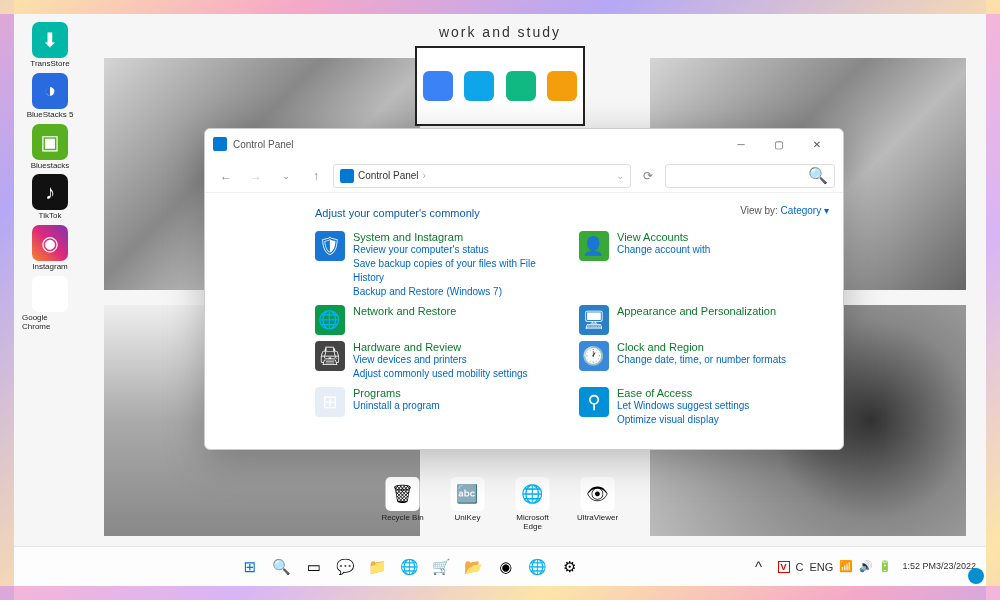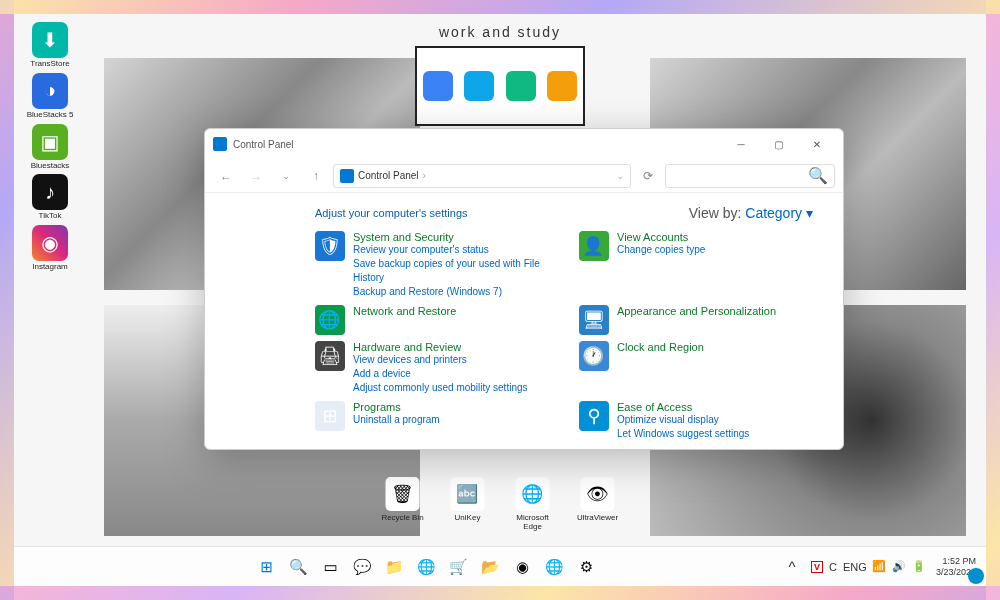--- a/index.html
+++ b/index.html
@@ -27,35 +27,35 @@
 .micon{display:flex;flex-direction:column;align-items:center;width:50px;cursor:pointer}
 .micon .ic{width:34px;height:34px;border-radius:5px;background:#fff;display:flex;align-items:center;justify-content:center;font-size:18px}
 .micon .lbl{font-size:8px;color:#222;margin-top:2px;text-align:center}
 
 .taskbar{position:absolute;left:0;right:0;bottom:0;height:40px;background:#fdfdfd;border-top:1px solid #e5e5e5;display:flex;align-items:center;z-index:20}
 .tb-left{width:60px;display:flex;justify-content:center}
 .tb-center{flex:1;display:flex;justify-content:center;gap:6px;align-items:center}
 .tb-right{display:flex;align-items:center;gap:10px;padding-right:10px;font-size:10px;color:#333}
 .tbic{width:26px;height:26px;border-radius:4px;display:flex;align-items:center;justify-content:center;cursor:pointer;font-size:15px}
 .tray{display:flex;gap:6px;align-items:center;font-size:11px}
-.clock{display:flex;flex-direction:column;align-items:flex-end;line-height:1.2;font-size:9px}
+.clock{display:flex;flex-direction:row;align-items:flex-end;line-height:1.2;font-size:9px}
 
 .window{position:absolute;left:190px;top:114px;width:640px;height:322px;background:#fff;border:1px solid #ccc;border-radius:6px;box-shadow:0 10px 40px rgba(0,0,0,.25);z-index:15;display:flex;flex-direction:column}
 .titlebar{height:30px;display:flex;align-items:center;padding:0 8px;font-size:10px;color:#555}
 .titlebar .ticon{width:14px;height:14px;background:#0078d4;margin-right:6px;border-radius:2px}
 .winbtns{margin-left:auto;display:flex;gap:2px}
 .winbtn{width:36px;height:24px;display:flex;align-items:center;justify-content:center;cursor:pointer;font-size:10px;color:#555}
 .toolbar{height:34px;display:flex;align-items:center;padding:0 8px;gap:4px;border-bottom:1px solid #eee}
 .navbtn{width:26px;height:26px;display:flex;align-items:center;justify-content:center;color:#888;cursor:pointer;font-size:12px;border-radius:3px}
 .addrbar{flex:1;height:24px;border:1px solid #ddd;border-radius:3px;display:flex;align-items:center;padding:0 6px;font-size:10px;color:#333;gap:4px}
 .addrbar .aicon{width:14px;height:14px;background:#0078d4;border-radius:2px}
 .searchbar{width:170px;height:24px;border:1px solid #ddd;border-radius:3px;display:flex;align-items:center;justify-content:flex-end;padding:0 6px;color:#888}
 .content{flex:1;padding:14px 30px 10px 110px;overflow:auto}
 .adjust{color:#0a5caa;font-size:11px;margin-bottom:12px}
-.viewby{position:absolute;right:30px;top:76px;font-size:14px;color:#555}
+.viewby{position:absolute;right:14px;top:76px;font-size:10px;color:#555}
 .viewby a{color:#0066cc;text-decoration:none}
 .cats{display:grid;grid-template-columns:1fr 1fr;gap:6px 30px}
 .cat{display:flex;gap:8px}
 .cat .cicon{width:30px;height:30px;flex-shrink:0;border-radius:4px;display:flex;align-items:center;justify-content:center;font-size:18px;color:#fff}
 .cat .body{flex:1}
 .cat h3{font-size:11px;font-weight:400;color:#0a7a2a;cursor:pointer}
 .cat .link{display:block;font-size:10px;color:#0066cc;cursor:pointer;line-height:1.4}
 
 .widget{position:absolute;left:2px;bottom:2px;width:18px;height:18px;background:#fff;border:1px solid #ccc;z-index:5}
 .info{position:absolute;right:2px;bottom:2px;width:16px;height:16px;border-radius:50%;background:#0090d0;z-index:25}
@@ -95,20 +95,24 @@
         <div class="ic" style="background:#58b020">▣</div>
         <div class="lbl">Bluestacks</div>
       </div>
       <div class="dicon">
         <div class="ic" style="background:#111">♪</div>
         <div class="lbl">TikTok</div>
       </div>
       <div class="dicon">
         <div class="ic" style="background:linear-gradient(45deg,#f58529,#dd2a7b,#8134af)">◉</div>
         <div class="lbl">Instagram</div>
+      </div>
+      <div class="dicon">
+        <div class="ic" style="background:#fff">◉</div>
+        <div class="lbl">Google Chrome</div>
       </div>
     </div>
   <div class="mid-icons" id="mid-icons">
       <div class="micon">
         <div class="ic">🗑</div>
         <div class="lbl">Recycle Bin</div>
       </div>
       <div class="micon">
         <div class="ic">🔤</div>
         <div class="lbl">UniKey</div>
@@ -143,82 +147,82 @@
         <span>Control Panel</span>
         <span style="color:#aaa">›</span>
         <span style="margin-left:auto;color:#aaa;font-size:9px">⌄</span>
       </div>
       <div class="navbtn">⟳</div>
       <div class="searchbar">
           <span>🔍</span>
         </div>
     </div>
     <div class="content">
-      <div class="adjust">Adjust your computer's settings</div>
+      <div class="adjust">Adjust your computer's commonly</div>
       <div class="viewby">
         <span>View by:</span>
         <a><span>Category</span> ▾</a>
       </div>
       <div class="cats" id="cats">
           <div class="cat">
             <div class="cicon" style="background:#1976d2">🛡</div>
         <div class="body">
-              <h3>System and Security</h3>
+              <h3>System and Instagram</h3>
         <span class="link">Review your computer's status</span>
-              <span class="link">Save backup copies of your used with File History</span>
+              <span class="link">Save backup copies of your files with File History</span>
               <span class="link">Backup and Restore (Windows 7)</span>
             </div>
           </div>
           <div class="cat">
             <div class="cicon" style="background:#38a838">👤</div>
         <div class="body">
               <h3>View Accounts</h3>
-        <span class="link">Change copies type</span>
+        <span class="link">Change account with</span>
             </div>
           </div>
           <div class="cat">
             <div class="cicon" style="background:#0a9a4a">🌐</div>
         <div class="body">
               <h3>Network and Restore</h3>
             </div>
           </div>
           <div class="cat">
             <div class="cicon" style="background:#2a80c8">🖥</div>
         <div class="body">
               <h3>Appearance and Personalization</h3>
         </div>
           </div>
           <div class="cat">
             <div class="cicon" style="background:#444">🖨</div>
         <div class="body">
               <h3>Hardware and Review</h3>
         <span class="link">View devices and printers</span>
-              <span class="link">Add a device</span>
               <span class="link">Adjust commonly used mobility settings</span>
             </div>
           </div>
           <div class="cat">
             <div class="cicon" style="background:#3a88d8">🕐</div>
         <div class="body">
               <h3>Clock and Region</h3>
+        <span class="link">Change date, time, or number formats</span>
             </div>
           </div>
           <div class="cat">
             <div class="cicon" style="background:#e5eef7">⊞</div>
         <div class="body">
               <h3>Programs</h3>
         <span class="link">Uninstall a program</span>
             </div>
           </div>
           <div class="cat">
             <div class="cicon" style="background:#0090d8">⚲</div>
         <div class="body">
               <h3>Ease of Access</h3>
-        <span class="link">Optimize visual display</span>
-              <span class="link">Let Windows suggest settings</span>
+        <span class="link">Let Windows suggest settings</span>
+              <span class="link">Optimize visual display</span>
             </div>
           </div>
         </div>
     </div>
   </div>
 
   <div class="widget"></div>
 
   <div class="taskbar">
     <div class="tb-left"></div>

